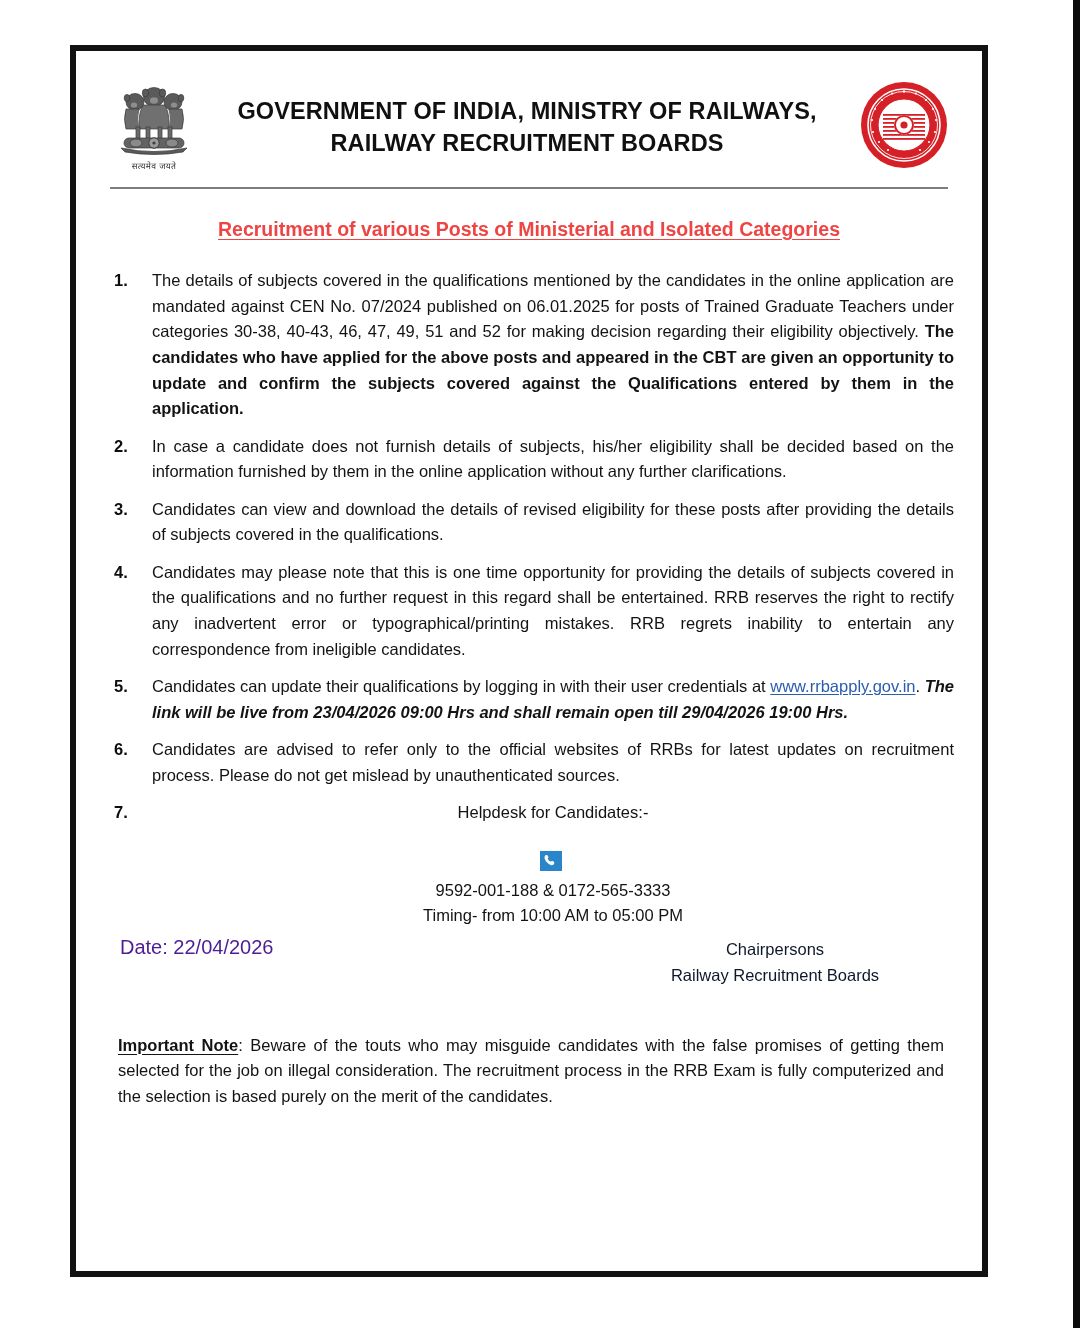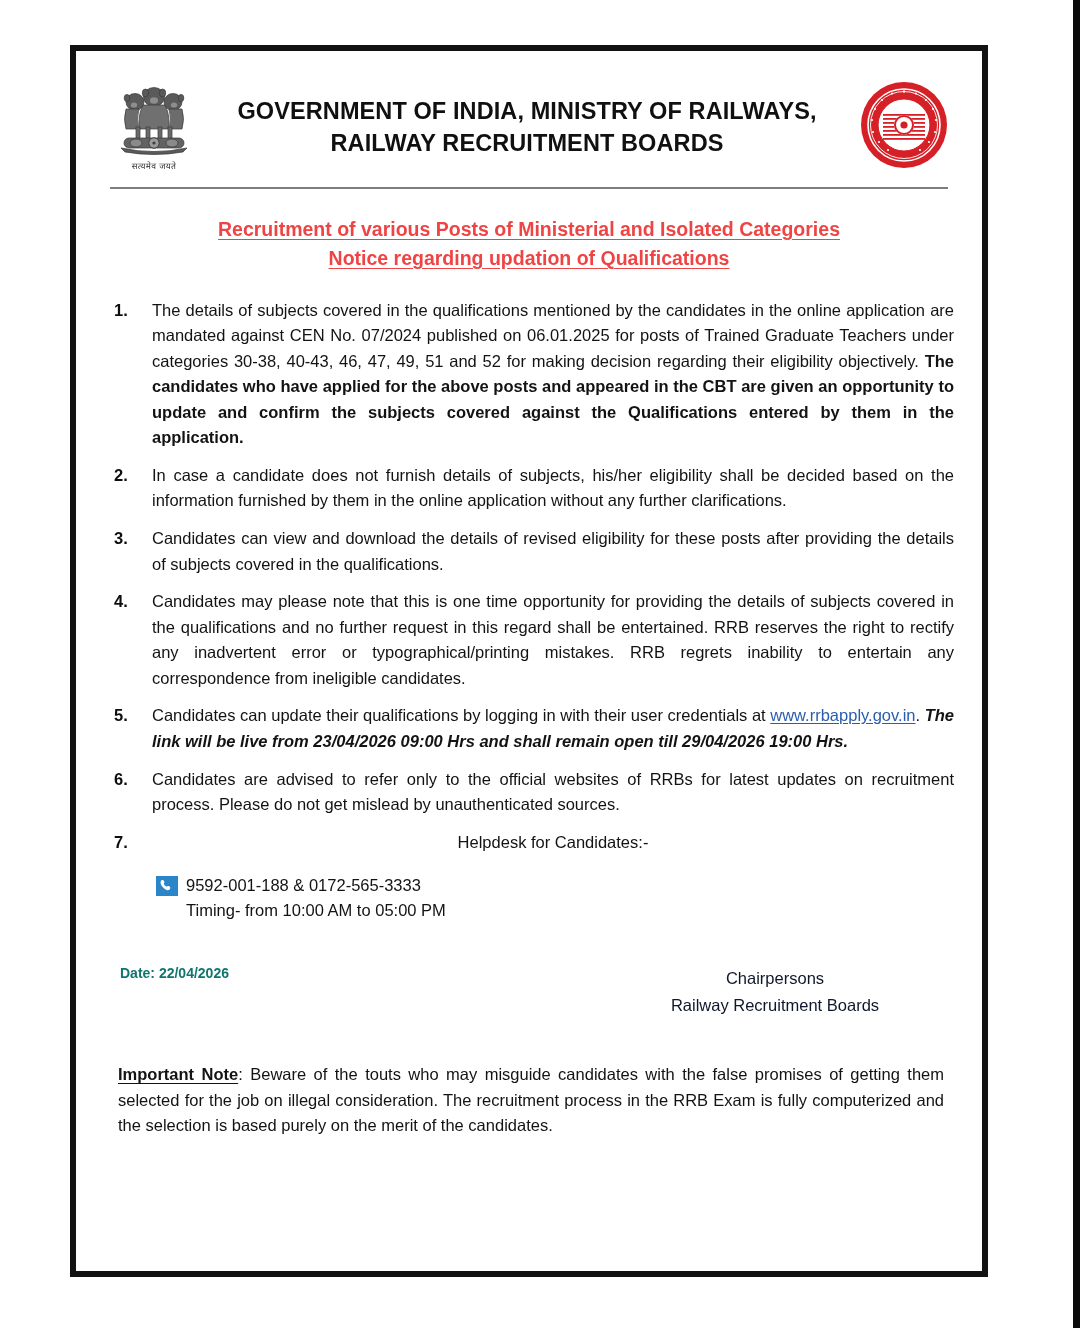--- a/index.html
+++ b/index.html
@@ -142,20 +142,21 @@
 
   
   .helpdesk {
     margin-left: 48px;
     margin-top: 18px;
   }
   .hd-row {
     display: flex;
     align-items: center;
     height: 25px;
+    flex-direction: column;
   }
   .hd-icon {
     width: 34px;
     flex: 0 0 34px;
     display: flex;
     align-items: center;
     justify-content: flex-start;
     padding-left: 4px;
   }
   .hd-text {
@@ -167,23 +168,23 @@
 
   
   .sigblock {
     display: flex;
     justify-content: space-between;
     align-items: flex-start;
     margin-top: 42px;
     padding: 0 14px 0 16px;
   }
   .sig-date {
-    font-size: 14px;
-    font-weight: bold;
-    color: #0f766e;
+    font-size: 20px;
+    font-weight: normal;
+    color: #4c1d95;
   }
   .sig-right {
     text-align: center;
     width: 330px;
   }
   .sig-right div {
     font-size: 16.5px;
     font-weight: normal;
     color: #0f172a;
     line-height: 1.6;
@@ -302,21 +303,20 @@
             </g>
           </svg>
         </span>
       </div>
     </div>
 
     <div class="rule"></div>
 
     <div class="doc-title">
       <div><span class="t2">Recruitment of various Posts of Ministerial and Isolated Categories</span></div>
-      <div><span class="t3">Notice regarding updation of Qualifications</span></div>
     </div>
 
     <div class="clauses">
 
       <div class="clause">
         <div class="clause-num">1.</div>
         <div class="clause-body"><span>The details of subjects covered in the qualifications mentioned by the candidates in the online application are mandated against CEN No. 07/2024 published on 06.01.2025 for posts of Trained Graduate Teachers under categories 30-38, 40-43, 46, 47, 49, 51 and 52 for making decision regarding their eligibility objectively. </span><b>The candidates who have applied for the above posts and appeared in the CBT are given an opportunity to update and confirm the subjects covered against the Qualifications entered by them in the application.</b></div>
       </div>
 
       <div class="clause">

